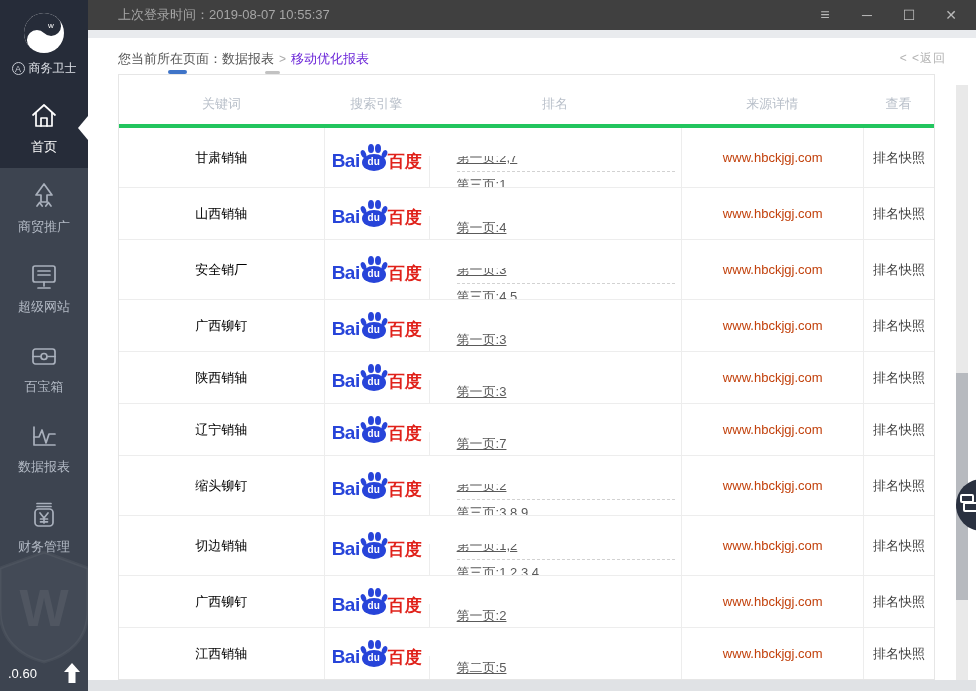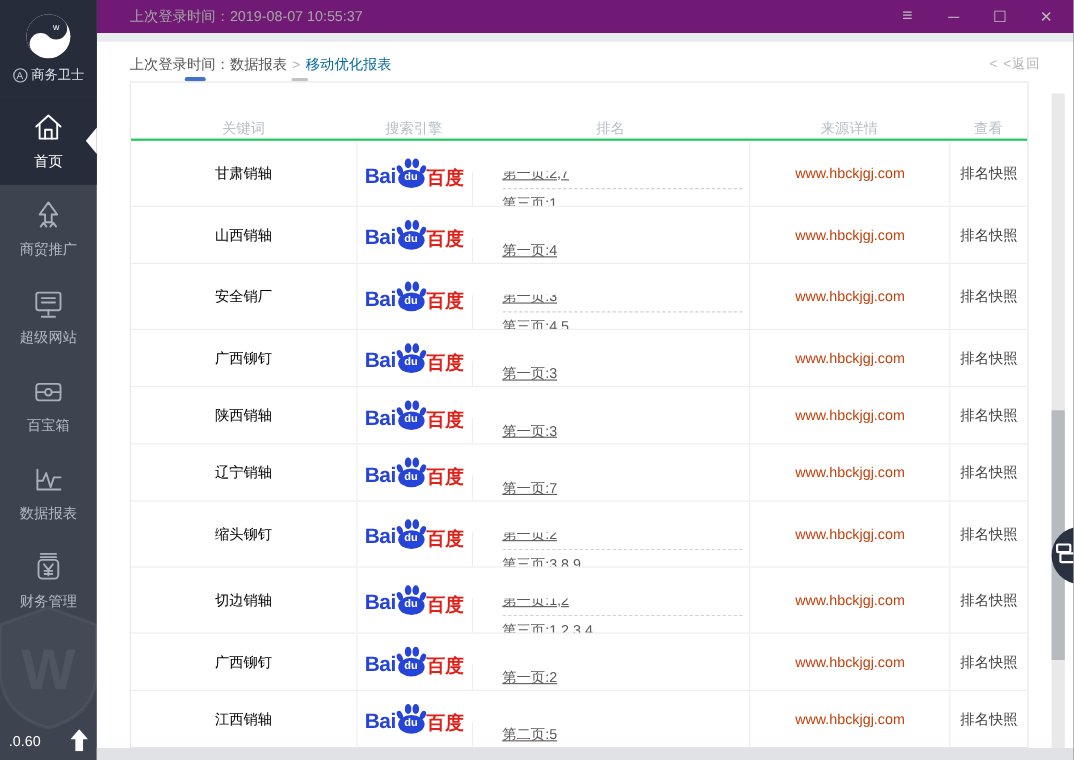--- a/index.html
+++ b/index.html
@@ -22,40 +22,40 @@
   .side-item.active .lbl{color:#fff;}
   .side-item.active svg{stroke:#fff;}
   .side-item.active::after{
     content:"";position:absolute;right:0;top:28px;width:0;height:0;
     border-top:12px solid transparent;border-bottom:12px solid transparent;border-right:10px solid #fff;
   }
   .watermark{position:absolute;left:-8px;top:548px;width:104px;height:118px;pointer-events:none;}
   .version-row{position:absolute;left:0;bottom:8px;width:88px;display:flex;align-items:center;justify-content:space-between;padding:0 8px;}
   .version-txt{color:#fff;font-size:13px;text-align:center;}
   
-  .titlebar{position:absolute;left:88px;top:0;width:888px;height:30px;background:#701a75;display:flex;align-items:center;z-index:4;}
+  .titlebar{position:absolute;left:88px;top:0;width:888px;height:30px;background:#404040;display:flex;align-items:center;z-index:4;}
   .lastlogin{color:#a6a6a6;font-size:13px;margin-left:30px;flex:1;}
   .win-controls{display:flex;align-items:center;gap:0;margin-right:4px;}
   .win-btn{width:42px;text-align:center;color:#b9b9b9;font-size:14px;cursor:pointer;line-height:30px;}
   .win-btn.menu{font-size:16px;}
   .strip-top{position:absolute;left:88px;top:30px;width:888px;height:8px;background:#e9ebee;z-index:3;}
   .strip-bottom{position:absolute;left:88px;top:680px;width:888px;height:11px;background:#e0e2e5;z-index:6;}
   
   .content{position:absolute;left:88px;top:38px;width:888px;height:642px;background:#fff;z-index:2;}
   .crumb-row{position:relative;height:36px;}
   .crumbs{position:absolute;left:30px;top:12px;font-size:13px;color:#555;}
   .crumb-link{color:#555;cursor:pointer;}
   .crumb-sep{color:#aaa;margin:0 5px;font-size:12px;}
-  .crumb-cur{color:#0369a1;cursor:pointer;}
+  .crumb-cur{color:#6d28d9;cursor:pointer;}
   .back-link{position:absolute;right:30px;top:12px;font-size:12px;color:#b3b3b3;cursor:pointer;letter-spacing:1px;}
   .tab-remnant-blue{position:absolute;left:80px;top:32px;width:19px;height:4px;background:#3f74c8;border-radius:2px;}
   .tab-remnant-gray{position:absolute;left:177px;top:33px;width:15px;height:3px;background:#c2c2c2;border-radius:2px;}
   
   .rank-table{position:absolute;left:30px;top:36px;width:817px;height:606px;border:1px solid #e6e6e6;overflow:hidden;background:#fff;}
-  .thead{display:flex;height:53px;border-bottom:2px solid #22c55e;align-items:flex-end;}
+  .thead{display:flex;height:53px;border-bottom:4px solid #22c55e;}
   .th{display:flex;align-items:center;justify-content:center;color:#b8bfc9;font-size:13px;padding-top:8px;}
   .c1{width:205px;} .c2{width:105px;} .c3{width:253px;} .c4{width:182px;} .c5{width:71px;}
   .trow{display:flex;height:52px;border-bottom:1px solid #ededed;}
   .trow.double{height:60px;}
   .td{display:flex;align-items:center;justify-content:center;overflow:hidden;}
   .td + .td{border-left:1px solid #ededed;}
   .td-keyword{color:#000000;font-size:13px;}
   .td-ranks{flex-direction:column;align-items:flex-start;justify-content:center;padding-left:27px;margin-top:28px;}
   .rank-line{font-size:13px;color:#5a5a5a;text-decoration:underline;line-height:20px;cursor:pointer;}
   .rank-sep{width:218px;border-bottom:1px dashed #d2d2d2;margin:3px 0;}
@@ -175,21 +175,21 @@
       <span class="win-btn">─</span>
       <span class="win-btn">☐</span>
       <span class="win-btn">✕</span>
     </div>
   </div>
   <div class="strip-top"></div>
 
   <div class="content">
     <div class="crumb-row">
       <div class="crumbs">
-        <span>上次登录时间：</span><span class="crumb-link">数据报表</span><span class="crumb-sep">&gt;</span><span class="crumb-cur">移动优化报表</span>
+        <span>您当前所在页面：</span><span class="crumb-link">数据报表</span><span class="crumb-sep">&gt;</span><span class="crumb-cur">移动优化报表</span>
       </div>
       <span class="back-link">&lt; &lt;返回</span>
     </div>
 
     <div class="tab-remnant-blue"></div>
     <div class="tab-remnant-gray"></div>
 
     <div class="rank-table">
       <div class="thead">
         <div class="th c1">关键词</div>

